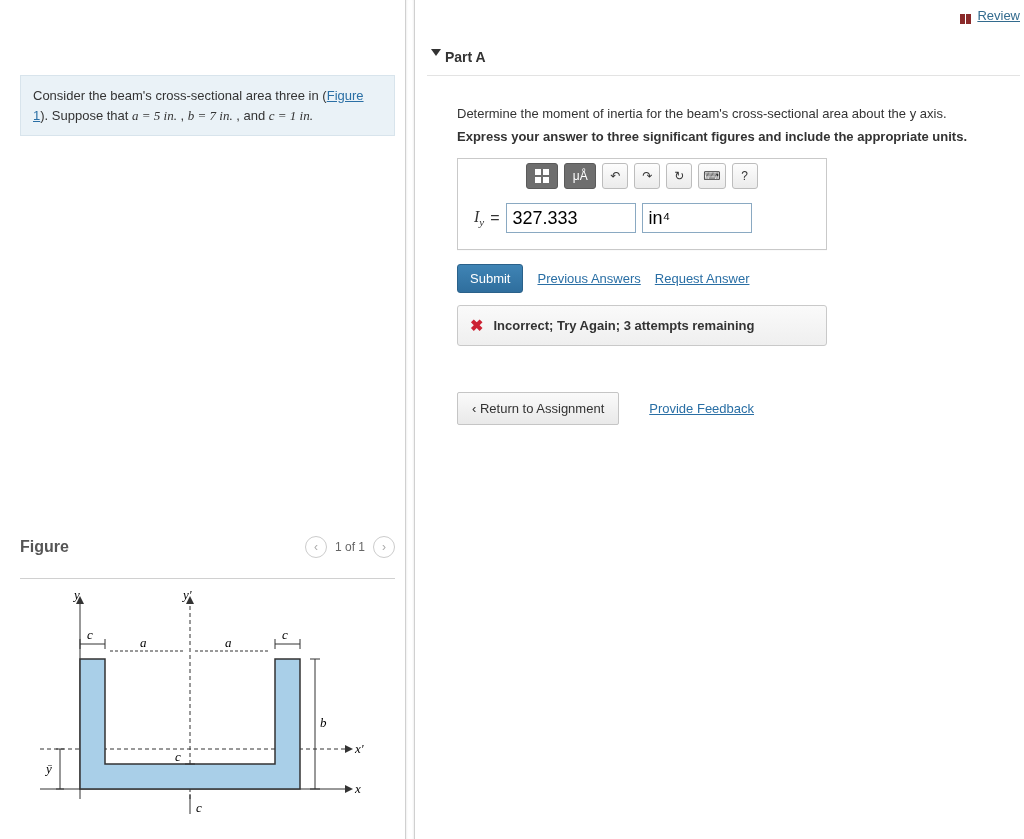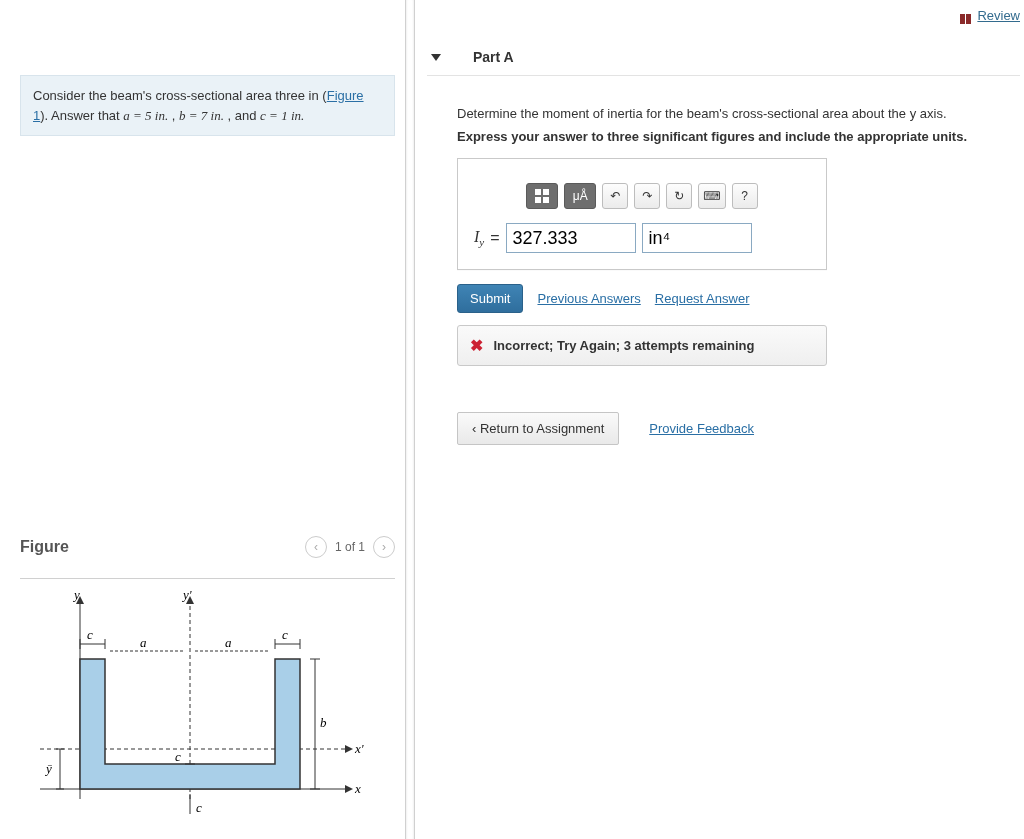--- a/index.html
+++ b/index.html
@@ -82,35 +82,35 @@
     color:#666;
     font-size:12px;
   }
   .pager-btn {
     width:22px;height:22px;border:1px solid #ccc;border-radius:50%;
     display:flex;align-items:center;justify-content:center;
     color:#aaa;font-size:12px;
     cursor:default;
   }
   .part-header {
-    display:flex;align-items:center;gap:32px;
+    display:flex;align-items:flex-start;gap:4px;
     padding:12px 0 10px 4px;
     border-bottom:1px solid #e3e3e3;
     margin-right:4px;
   }
   .caret-down {
     width:0;height:0;border-left:5px solid transparent;border-right:5px solid transparent;border-top:7px solid #333;
   }
   .part-title { font-weight:bold; font-size:14px; }
   .part-body { padding: 14px 4px 0 30px; }
   .instr1 { margin: 16px 0 8px 0; }
   .instr2 { font-weight:bold; margin-bottom:14px; }
   .answer-panel {
     border:1px solid #c9c9c9;
-    padding:24px 16px 16px 16px;
+    padding:4px 16px 16px 16px;
     width: 370px;
     box-shadow: 0 1px 0 rgba(0,0,0,0.02);
   }
   .toolbar {
     display:flex;gap:6px;justify-content:center;margin-bottom:14px;align-items:center;
   }
   .tool {
     height:26px;min-width:26px;border:1px solid #bdbdbd;border-radius:3px;
     background:linear-gradient(#fdfdfd,#ebebeb);
     display:flex;align-items:center;justify-content:center;
@@ -159,21 +159,21 @@
   
   .fig-svg { display:block; }
   .ital { font-style: italic; font-family:"Times New Roman",serif;}
 </style>
 </head>
 <body>
 
 <div class="page">
   <div class="left-col">
     <div class="problem-box">
-      <span>Consider the beam's cross-sectional area three in (</span><a href="#">Figure 1</a><span>). Answer that </span><span class="ital">a = 5  in.</span><span> , </span><span class="ital">b = 7  in.</span><span> , and </span><span class="ital">c = 1 in.</span>
+      <span>Consider the beam's cross-sectional area three in (</span><a href="#">Figure 1</a><span>). Suppose that </span><span class="ital">a = 5  in.</span><span> , </span><span class="ital">b = 7  in.</span><span> , and </span><span class="ital">c = 1 in.</span>
     </div>
 
     <div class="figure-section">
       <div class="figure-header">
         <div class="figure-title">Figure</div>
         <div class="pager">
           <div class="pager-btn">‹</div>
           <span>1 of 1</span>
           <div class="pager-btn">›</div>
         </div>

